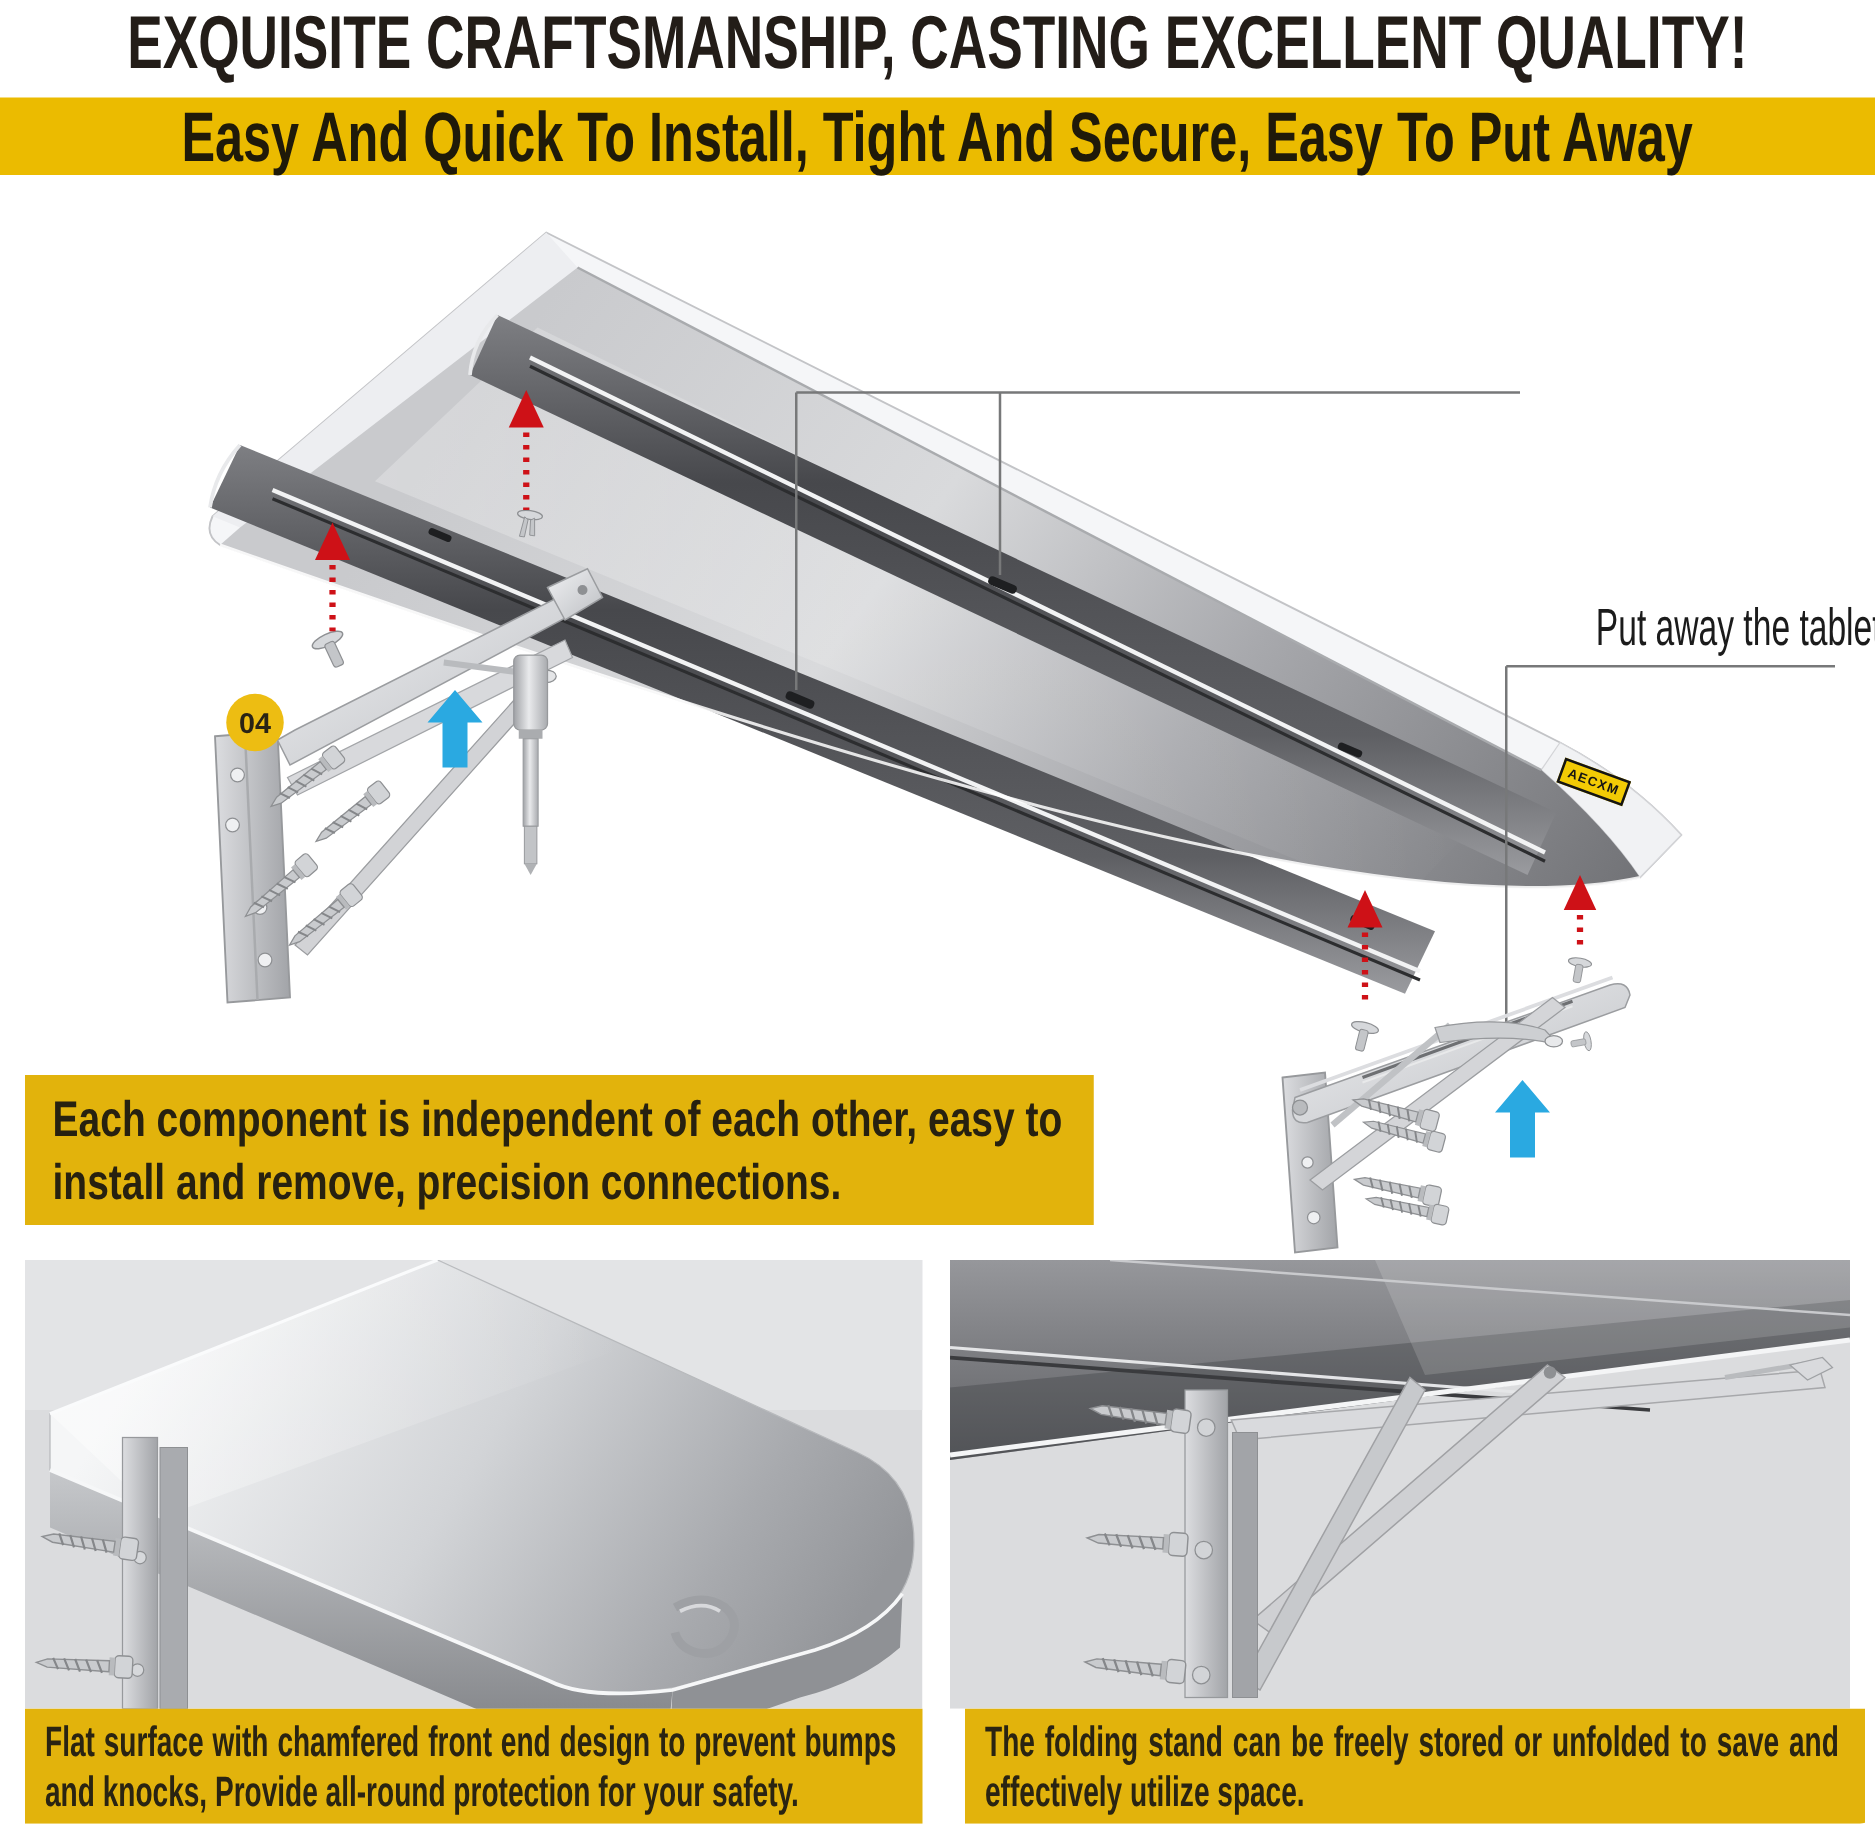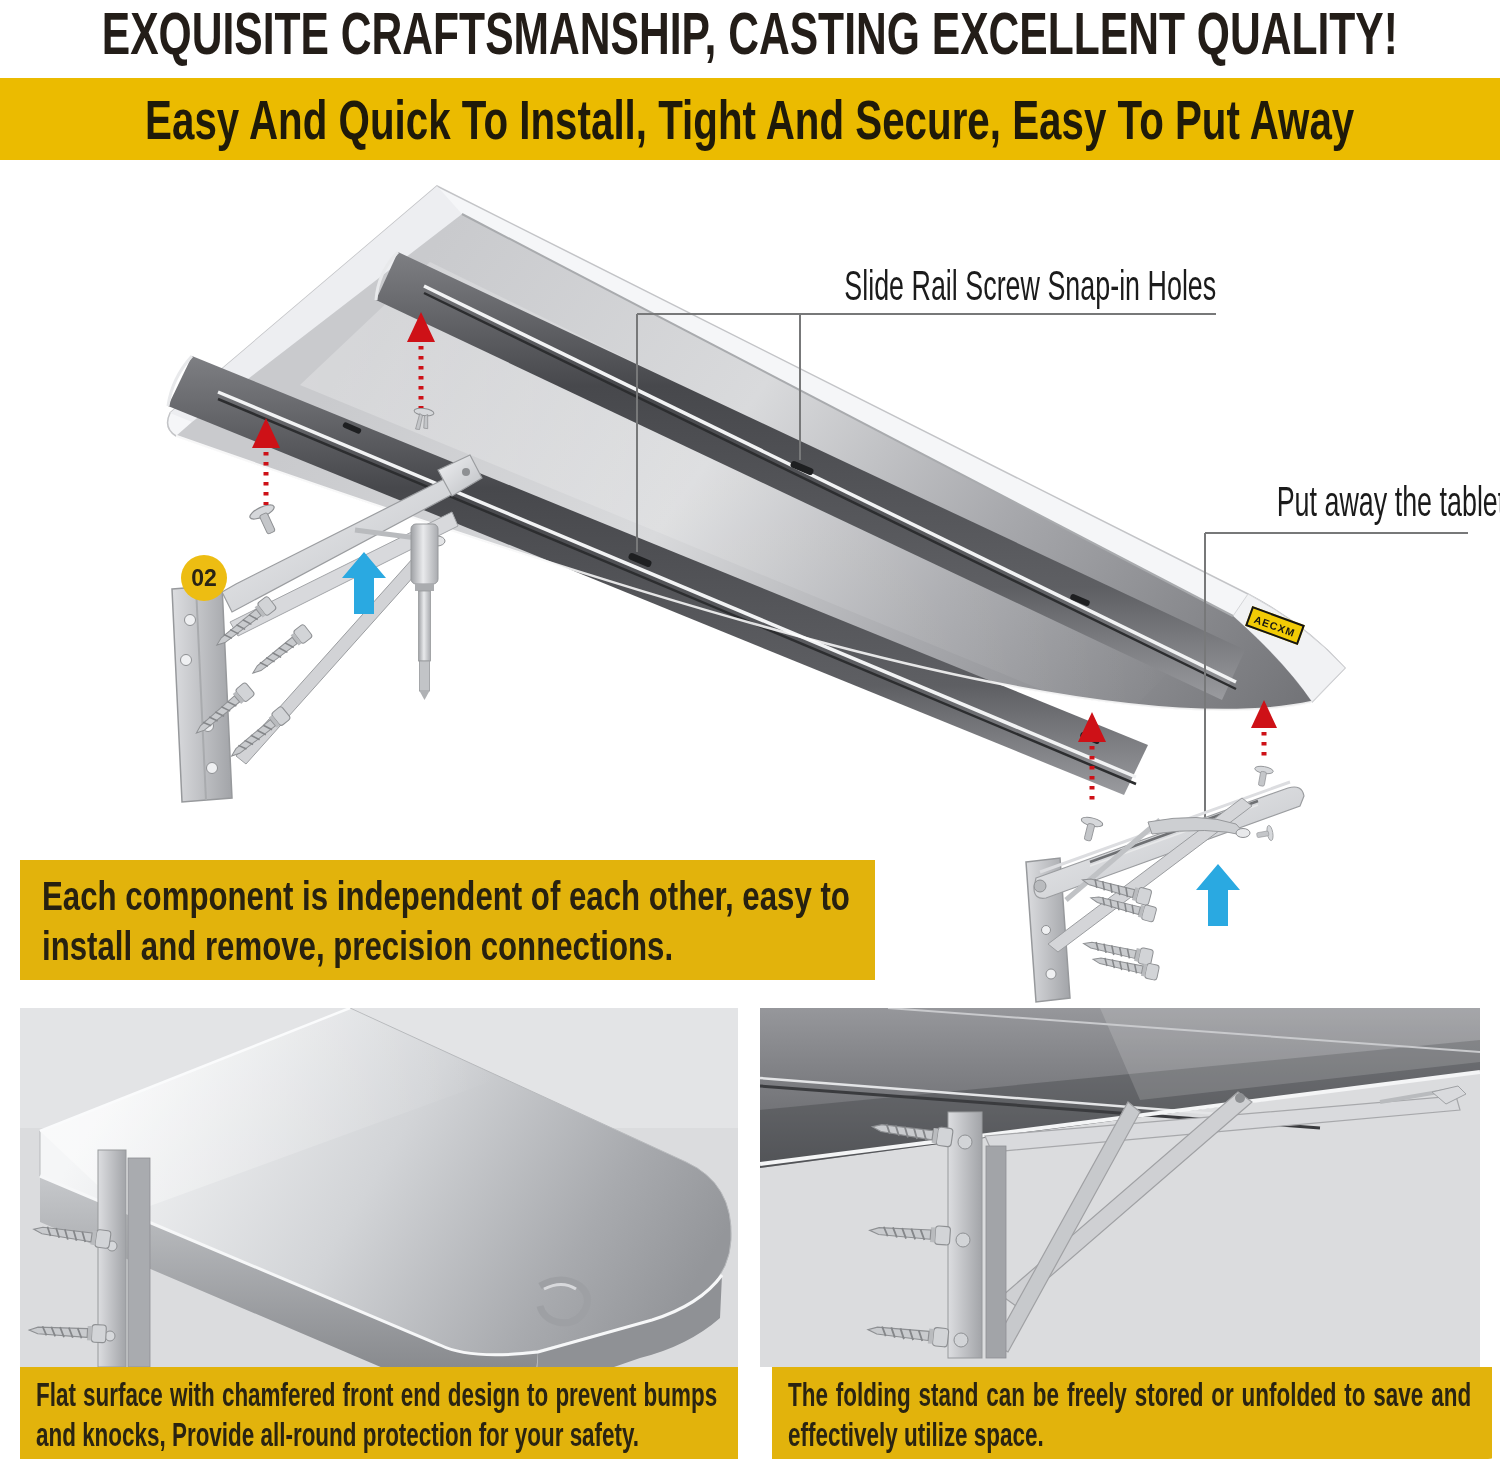--- a/index.html
+++ b/index.html
@@ -8,21 +8,21 @@
   }
   html,body{margin:0;padding:0;background:#fff;}
   .stage{position:relative;width:1500px;height:1459px;margin:0 auto;background:#fff;overflow:hidden;
          font-family:"Liberation Sans","DejaVu Sans",sans-serif;border-radius:12px;}
   .stage svg.art{position:absolute;left:0;top:0;z-index:1;}
   .ovl{position:absolute;z-index:2;}
   .cond{display:inline-block;white-space:nowrap;}
   .headline{left:0;top:0;width:1500px;height:66px;display:flex;justify-content:center;align-items:center;}
   .headline .cond{font-size:60px;font-weight:700;letter-spacing:0px;color:var(--headline-text);
                   transform:scaleX(.71);transform-origin:50% 50%;}
-  .banner{left:0;top:78px;width:1500px;height:82px;background:var(--banner-yellow);
+  .banner{left:0;top:78px;width:1500px;height:62px;background:var(--banner-yellow);
           display:flex;justify-content:center;align-items:center;}
   .banner .cond{font-size:56px;font-weight:700;color:#1F1A09;transform:scaleX(.72);transform-origin:50% 50%;}
   .callout{color:#1b1b1b;text-align:right;}
   .callout .cond{font-size:42px;font-weight:400;transform:scaleX(.64);transform-origin:100% 50%;}
   .callout1{left:630px;top:262px;width:586px;}
   .callout2{left:1085px;top:478px;width:380px;}
   .badge{left:181px;top:555px;width:46px;height:46px;border-radius:50%;background:var(--badge-yellow);
          color:#2A2415;font-size:23px;font-weight:700;display:flex;align-items:center;justify-content:center;}
   .brand{left:1247px;top:615px;width:52px;height:17px;border:2px solid #141414;background:var(--brand-label-yellow);
          color:#141414;font-size:10.5px;font-weight:700;letter-spacing:1px;display:flex;align-items:center;
@@ -273,29 +273,26 @@
   </svg>
 
   <div class="ovl headline">
     <span class="cond">EXQUISITE CRAFTSMANSHIP, CASTING EXCELLENT QUALITY!</span>
   </div>
 
   <div class="ovl banner">
     <span class="cond">Easy And Quick To Install, Tight And Secure, Easy To Put Away</span>
   </div>
 
-  <div class="ovl callout callout1">
-    <span class="cond">Slide Rail Screw Snap-in Holes</span>
-  </div>
 
   <div class="ovl callout callout2">
     <span class="cond">Put away the tabletop button</span>
   </div>
 
-  <div class="ovl badge">02</div>
+  <div class="ovl badge">04</div>
 
   <div class="ovl brand">AECXM</div>
 
   <div class="ovl infobox">
     <span class="boxtext">Each component is independent of each other, easy to install and remove, precision connections.</span>
   </div>
 
   <div class="caption caption-left">
     <span class="captext">Flat surface with chamfered front end design to prevent bumps and knocks, Provide all-round protection for your safety.</span>
   </div>

